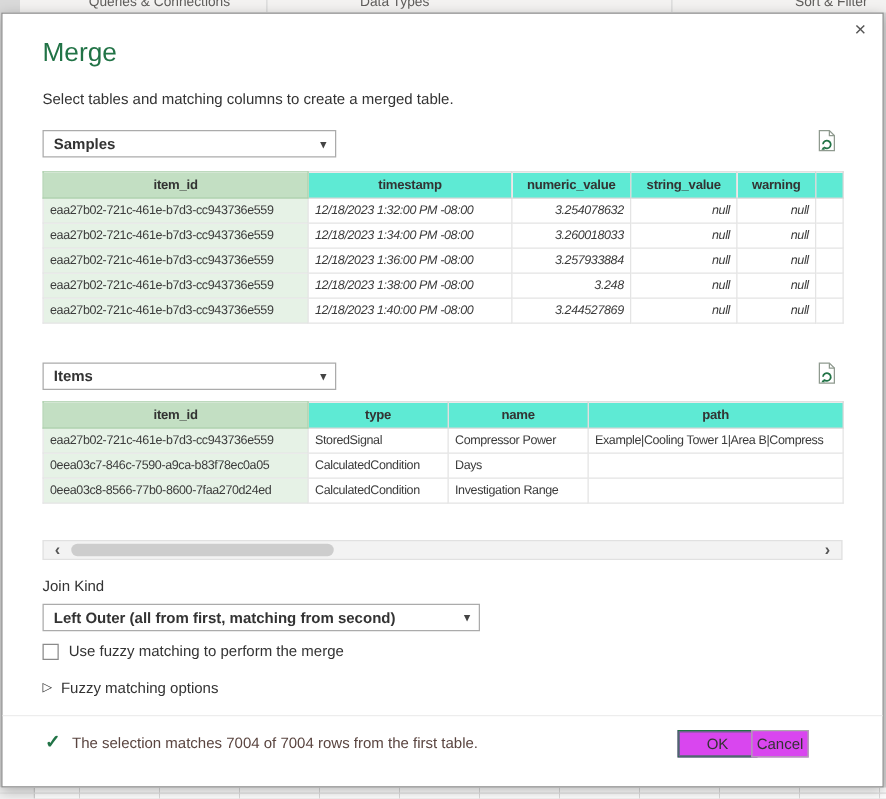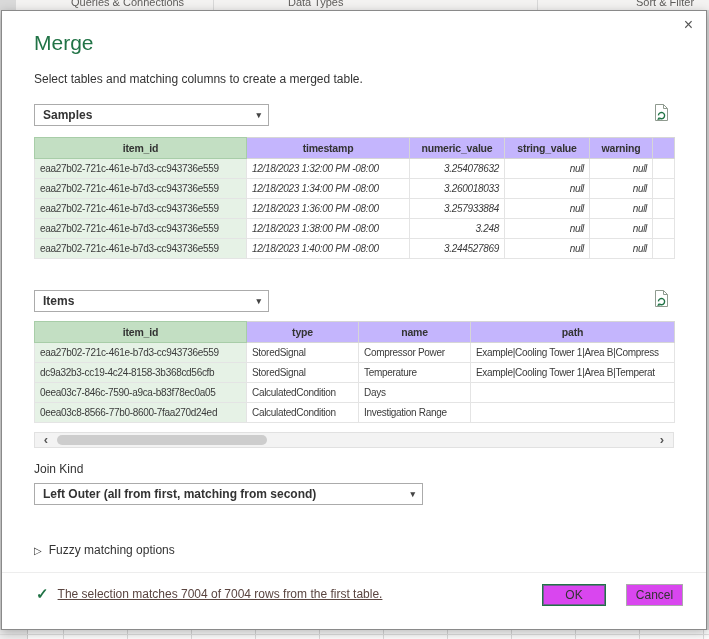--- a/index.html
+++ b/index.html
@@ -34,30 +34,30 @@
 
   
   .pqselect { position: absolute; height: 22px; border: 1px solid #ababab; background: #fff;
               font-size: 12px; color: #333; display: flex; align-items: center;
               padding: 0 22px 0 8px; cursor: default; font-weight: bold; }
   .pqselect .sel-value { white-space: nowrap; overflow: hidden; }
   .pqselect .chev { position: absolute; right: 7px; top: 50%; transform: translateY(-50%);
                     font-size: 9px; color: #444; }
   #select-samples { left: 32px; top: 93px;  width: 235px; }
   #select-items   { left: 32px; top: 279px; width: 235px; }
-  #select-join    { left: 32px; top: 472px; width: 389px; }
+  #select-join    { left: 32px; top: 472px; width: 350px; }
 
   .refresh-btn { position: absolute; right: 33px; width: 20px; height: 20px; cursor: default; }
   #refresh1 { top: 92px; }
   #refresh2 { top: 278px; }
 
   
   .pq-table { position: absolute; left: 32px; width: 640px; border-collapse: collapse;
               table-layout: fixed; font-size: 10px; color: #3b3b3b; }
-  .pq-table th { height: 21px; background: #c4b5fd; border: 1px solid #d6d6d6;
+  .pq-table th { height: 21px; background: #5eead4; border: 1px solid #d6d6d6;
                  font-size: 10.5px; font-weight: bold; color: #333; text-align: center;
                  padding: 0 2px; overflow: hidden; white-space: nowrap; letter-spacing: -0.2px; }
   .pq-table td { height: 20px; border: 1px solid #e4e4e4; background: #fff; padding: 0 5px;
                  overflow: hidden; white-space: nowrap; letter-spacing: -0.3px; }
   .pq-table th.sel { background: #c3dfc3; border-color: #a8cda8; }
   .pq-table td.sel { background: #e6f2e6; }
   .pq-table td.italic { font-style: italic; }
   .pq-table td.right { text-align: right; }
   #table1 { top: 126px; }
   #table2 { top: 310px; }
@@ -81,28 +81,28 @@
 
   .expander { position: absolute; left: 32px; top: 532px; display: flex; align-items: center;
               gap: 7px; font-size: 12px; color: #333; cursor: default; }
   .expander .tri { font-size: 10px; color: #333; }
 
   .footer-divider { position: absolute; left: 0; right: 0; top: 561px; border-top: 1px solid #ededed; }
 
   .status-row { position: absolute; left: 34px; top: 575px; display: flex; align-items: center;
                 gap: 9px; font-size: 12px; }
   .check-icon { color: #217346; font-size: 15px; font-weight: bold; line-height: 15px; }
-  .status-text { color: #5a4540; text-decoration: underline; }
+  .status-text { color: #5a4540; }
 
   .btn { position: absolute; top: 573px; height: 22px; font-size: 12px;
          font-family: "Liberation Sans", sans-serif; background: #d946ef; color: #333;
          cursor: default; padding: 0; }
   #ok-btn { left: 540px; width: 64px; border: 1px solid #217346;
             box-shadow: inset 0 0 0 1px rgba(33,115,70,.55); }
-  #cancel-btn { left: 624px; width: 57px; border: 1px solid #ababab; }
+  #cancel-btn { left: 599px; width: 46px; border: 1px solid #ababab; }
 </style>
 </head>
 <body>
 
 <div id="screen">
 
   <div class="ribbon">
     <span class="ribbon-label" style="left:55px">Queries &amp; Connections</span>
     <span class="ribbon-label" style="left:272px">Data Types</span>
     <span class="ribbon-label" style="left:620px">Sort &amp; Filter</span>
@@ -227,26 +227,20 @@
         </tr>
       </thead>
       <tbody>
         <tr>
           <td class="sel">eaa27b02-721c-461e-b7d3-cc943736e559</td>
           <td>StoredSignal</td>
           <td>Compressor Power</td>
           <td>Example|Cooling Tower 1|Area B|Compress</td>
         </tr>
         <tr>
-          <td class="sel">dc9a32b3-cc19-4c24-8158-3b368cd56cfb</td>
-          <td>StoredSignal</td>
-          <td>Temperature</td>
-          <td>Example|Cooling Tower 1|Area B|Temperat</td>
-        </tr>
-        <tr>
           <td class="sel">0eea03c7-846c-7590-a9ca-b83f78ec0a05</td>
           <td>CalculatedCondition</td>
           <td>Days</td>
           <td></td>
         </tr>
         <tr>
           <td class="sel">0eea03c8-8566-77b0-8600-7faa270d24ed</td>
           <td>CalculatedCondition</td>
           <td>Investigation Range</td>
           <td></td>
@@ -259,20 +253,24 @@
       <div class="thumb"></div>
       <span class="arr right">›</span>
     </div>
 
     <div class="join-label">Join Kind</div>
     <div class="pqselect" id="select-join">
       <span class="sel-value">Left Outer (all from first, matching from second)</span>
       <span class="chev">▾</span>
     </div>
 
+    <div class="check-row">
+      <span class="checkbox"></span>
+      <span>Use fuzzy matching to perform the merge</span>
+    </div>
 
     <div class="expander">
       <span class="tri">▷</span>
       <span>Fuzzy matching options</span>
     </div>
 
     <div class="footer-divider"></div>
 
     <div class="status-row">
       <span class="check-icon">✓</span>

